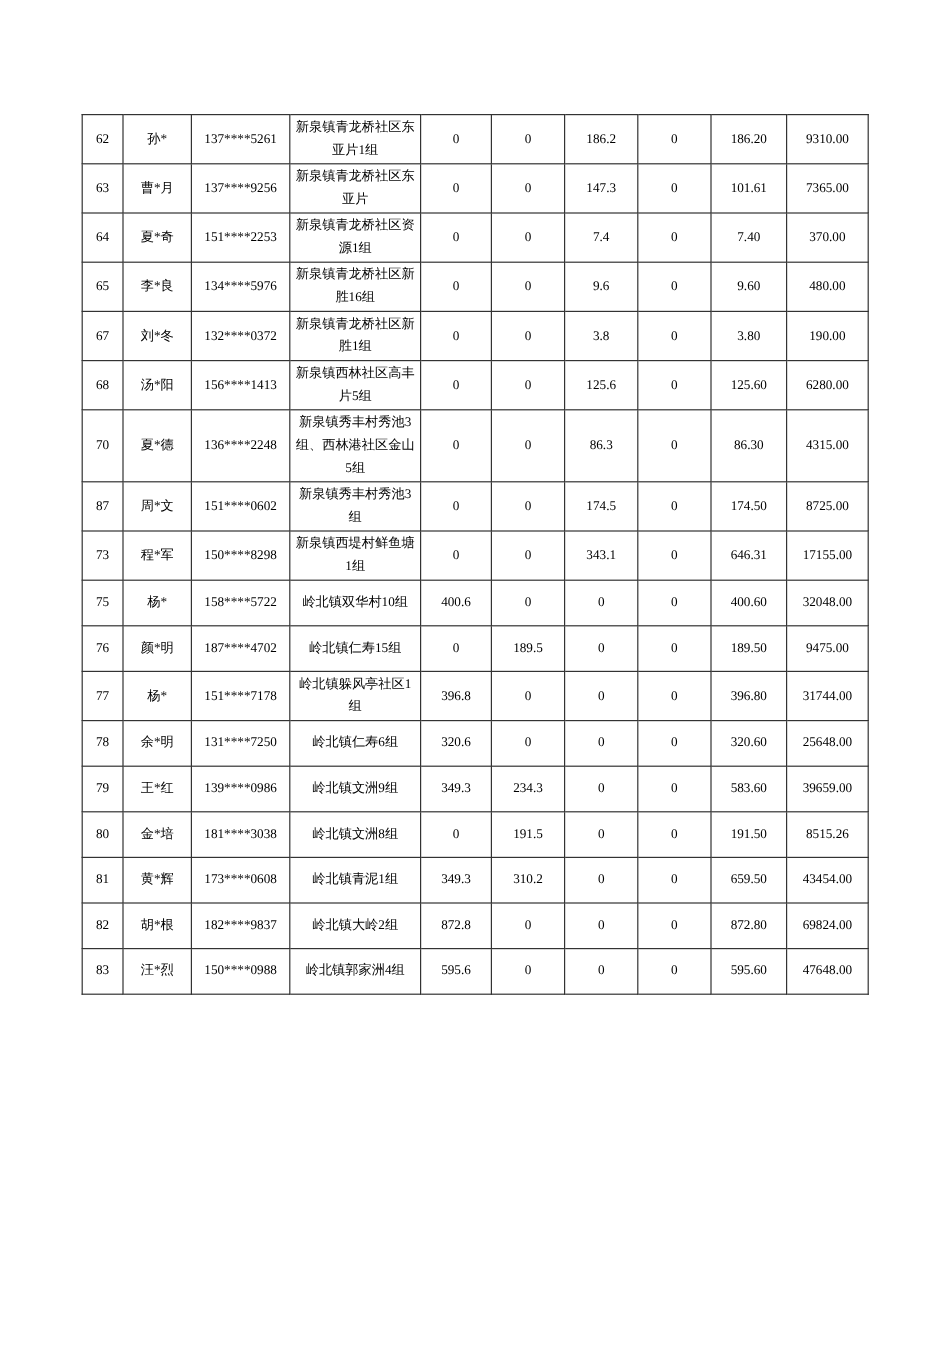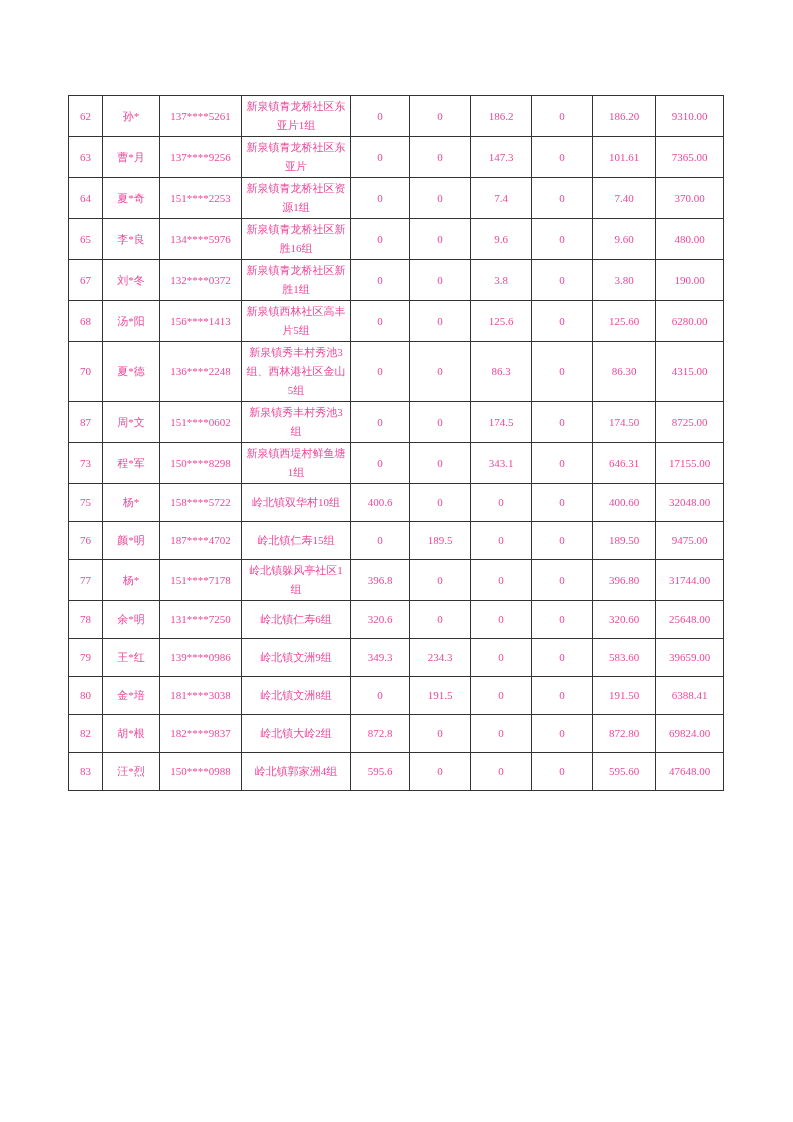--- a/index.html
+++ b/index.html
@@ -7,21 +7,21 @@
     padding: 0;
     background: #ffffff;
   }
   .page {
     position: relative;
     width: 762px;
     height: 1122px;
     background: #ffffff;
     overflow: hidden;
     font-family: "Liberation Serif", "DejaVu Serif", serif;
-    color: #ec4899;
+    color: #000000;
   }
   table.data-table {
     position: absolute;
     left: 68px;
     top: 95px;
     width: 655px;
     border-collapse: collapse;
     table-layout: fixed;
   }
   table.data-table td {
@@ -240,21 +240,33 @@
         <tr>
           <td class="cell cell-row_no">80</td>
           <td class="cell cell-name">金*培</td>
           <td class="cell cell-phone">181****3038</td>
           <td class="cell cell-address">岭北镇文洲8组</td>
           <td class="cell cell-value1">0</td>
           <td class="cell cell-value2">191.5</td>
           <td class="cell cell-value3">0</td>
           <td class="cell cell-value4">0</td>
           <td class="cell cell-subtotal">191.50</td>
-          <td class="cell cell-amount">6388.41</td>
+          <td class="cell cell-amount">8515.26</td>
+        </tr>
+        <tr>
+          <td class="cell cell-row_no">81</td>
+          <td class="cell cell-name">黄*辉</td>
+          <td class="cell cell-phone">173****0608</td>
+          <td class="cell cell-address">岭北镇青泥1组</td>
+          <td class="cell cell-value1">349.3</td>
+          <td class="cell cell-value2">310.2</td>
+          <td class="cell cell-value3">0</td>
+          <td class="cell cell-value4">0</td>
+          <td class="cell cell-subtotal">659.50</td>
+          <td class="cell cell-amount">43454.00</td>
         </tr>
         <tr>
           <td class="cell cell-row_no">82</td>
           <td class="cell cell-name">胡*根</td>
           <td class="cell cell-phone">182****9837</td>
           <td class="cell cell-address">岭北镇大岭2组</td>
           <td class="cell cell-value1">872.8</td>
           <td class="cell cell-value2">0</td>
           <td class="cell cell-value3">0</td>
           <td class="cell cell-value4">0</td>

